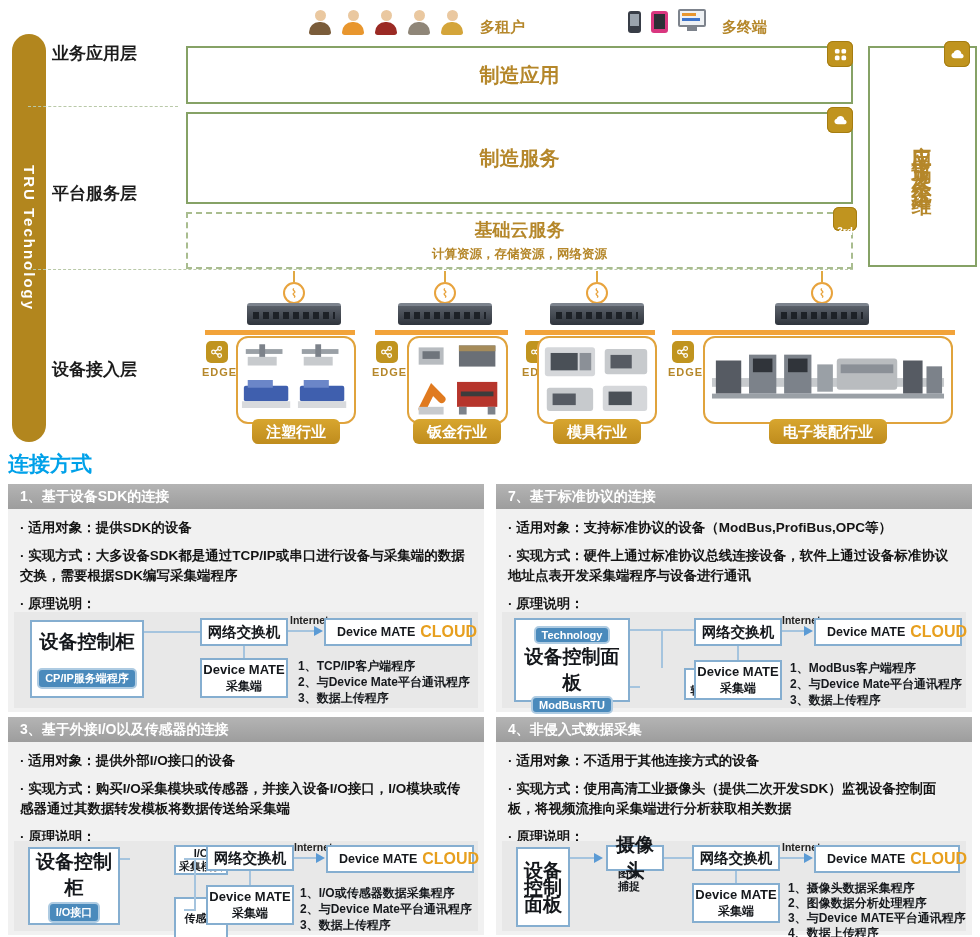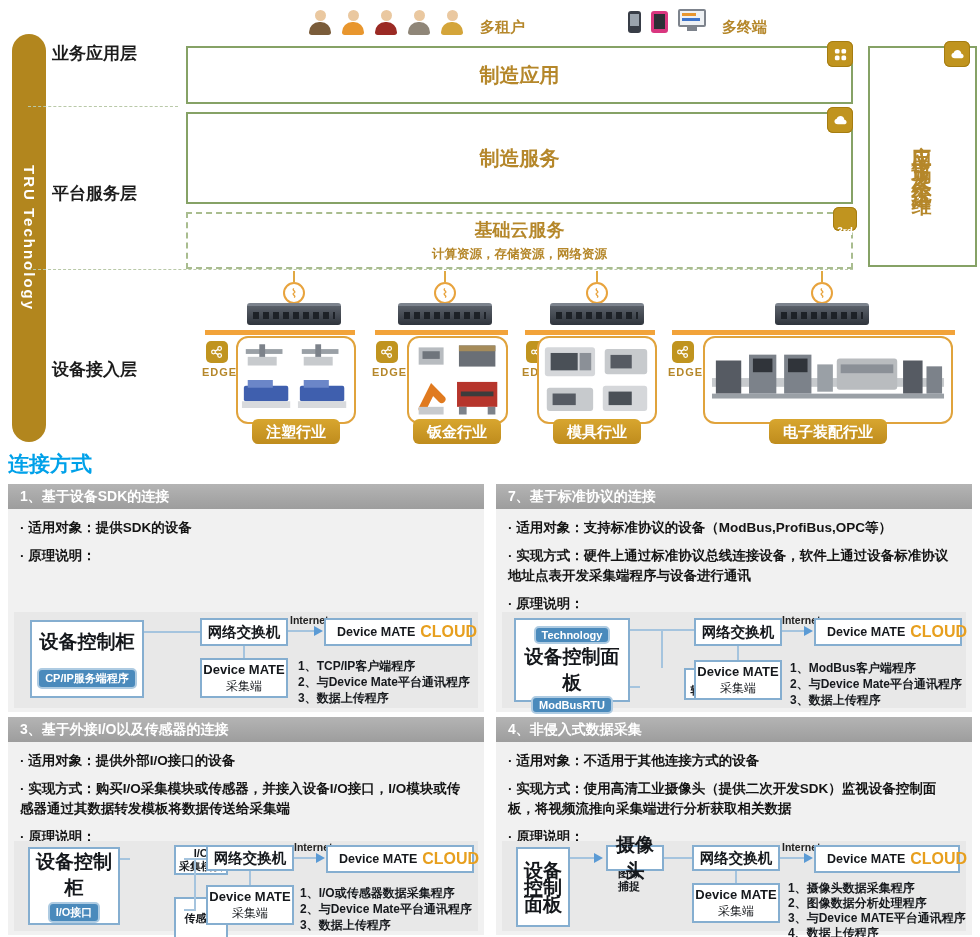--- a/index.html
+++ b/index.html
@@ -72,21 +72,21 @@
   .bullet { line-height:20px; margin-bottom:8px; }
   .pdiag { position:absolute; left:6px; right:6px; background:#e8e8e8; }
   .dbox { position:absolute; background:#fff; border:2px solid var(--box-border-blue,#85aed0);
           display:flex; flex-direction:column; align-items:center; justify-content:center;
           text-align:center; color:#15181c; }
   .devlabel { font-size:19px; font-weight:bold; }
   .pill { background:var(--pill-blue,#4a8abc); border:2px solid #aecbe2; border-radius:5px; color:#fff;
           font-size:11px; font-weight:bold; padding:1px 6px; white-space:nowrap; }
   .switchbox { font-size:14.5px; font-weight:bold; }
   .matename { font-size:13px; font-weight:bold; }
-  .matesub { font-size:12px; font-weight:normal; margin-top:1px; }
+  .matesub { font-size:12px; font-weight:bold; margin-top:1px; }
   .smalltext { font-size:11px; font-weight:bold; line-height:13px;margin-left:44px; }
   .pre { white-space:pre-line; }
   .hl { position:absolute; height:0; border-top:2px solid #a5c4de; }
   .vl { position:absolute; width:0; border-left:2px solid #a5c4de; }
   .inet { position:absolute; font-size:10.5px; font-weight:bold; color:#222; }
   .arrowhead { position:absolute; width:0; height:0; border-top:5px solid transparent;
                border-bottom:5px solid transparent; border-left:9px solid #5b9bd5; }
   .cloudbox { position:absolute; height:28px; background:#fff; border:2px solid var(--box-border-blue,#85aed0);
               display:flex; align-items:center; gap:5px; padding:0 6px; }
   .cname { font-size:12.5px; font-weight:bold; color:#15181c; white-space:nowrap; }
@@ -328,20 +328,21 @@
   <div class="indlabel" style="left:457px">钣金行业</div>
   <div class="indlabel" style="left:597px">模具行业</div>
   <div class="indlabel" style="left:828px">电子装配行业</div>
 
   <div class="secttitle">连接方式</div>
 
   <div class="panel" style="left:8px;top:484px;height:228px">
     <div class="phead">1、基于设备SDK的连接</div>
     <div class="pbullets">
       <div class="bullet">· 适用对象：提供SDK的设备</div>
+      <div class="bullet">· 实现方式：大多设备SDK都是通过TCP/IP或串口进行设备与采集端的数据交换，需要根据SDK编写采集端程序</div>
       <div class="bullet">· 原理说明：</div>
     </div>
     <div class="pdiag" style="top:128px;height:96px">
       <div class="dbox" style="left:16px;top:8px;width:114px;height:78px;justify-content:space-around">
         <div class="devlabel">设备控制柜</div>
         <div class="pill">CP/IP服务端程序</div>
       </div>
       <div class="hl" style="left:130px;top:19px;width:56px"></div>
       <div class="dbox switchbox" style="left:186px;top:6px;width:88px;height:28px">
           <span>网络交换机</span>

